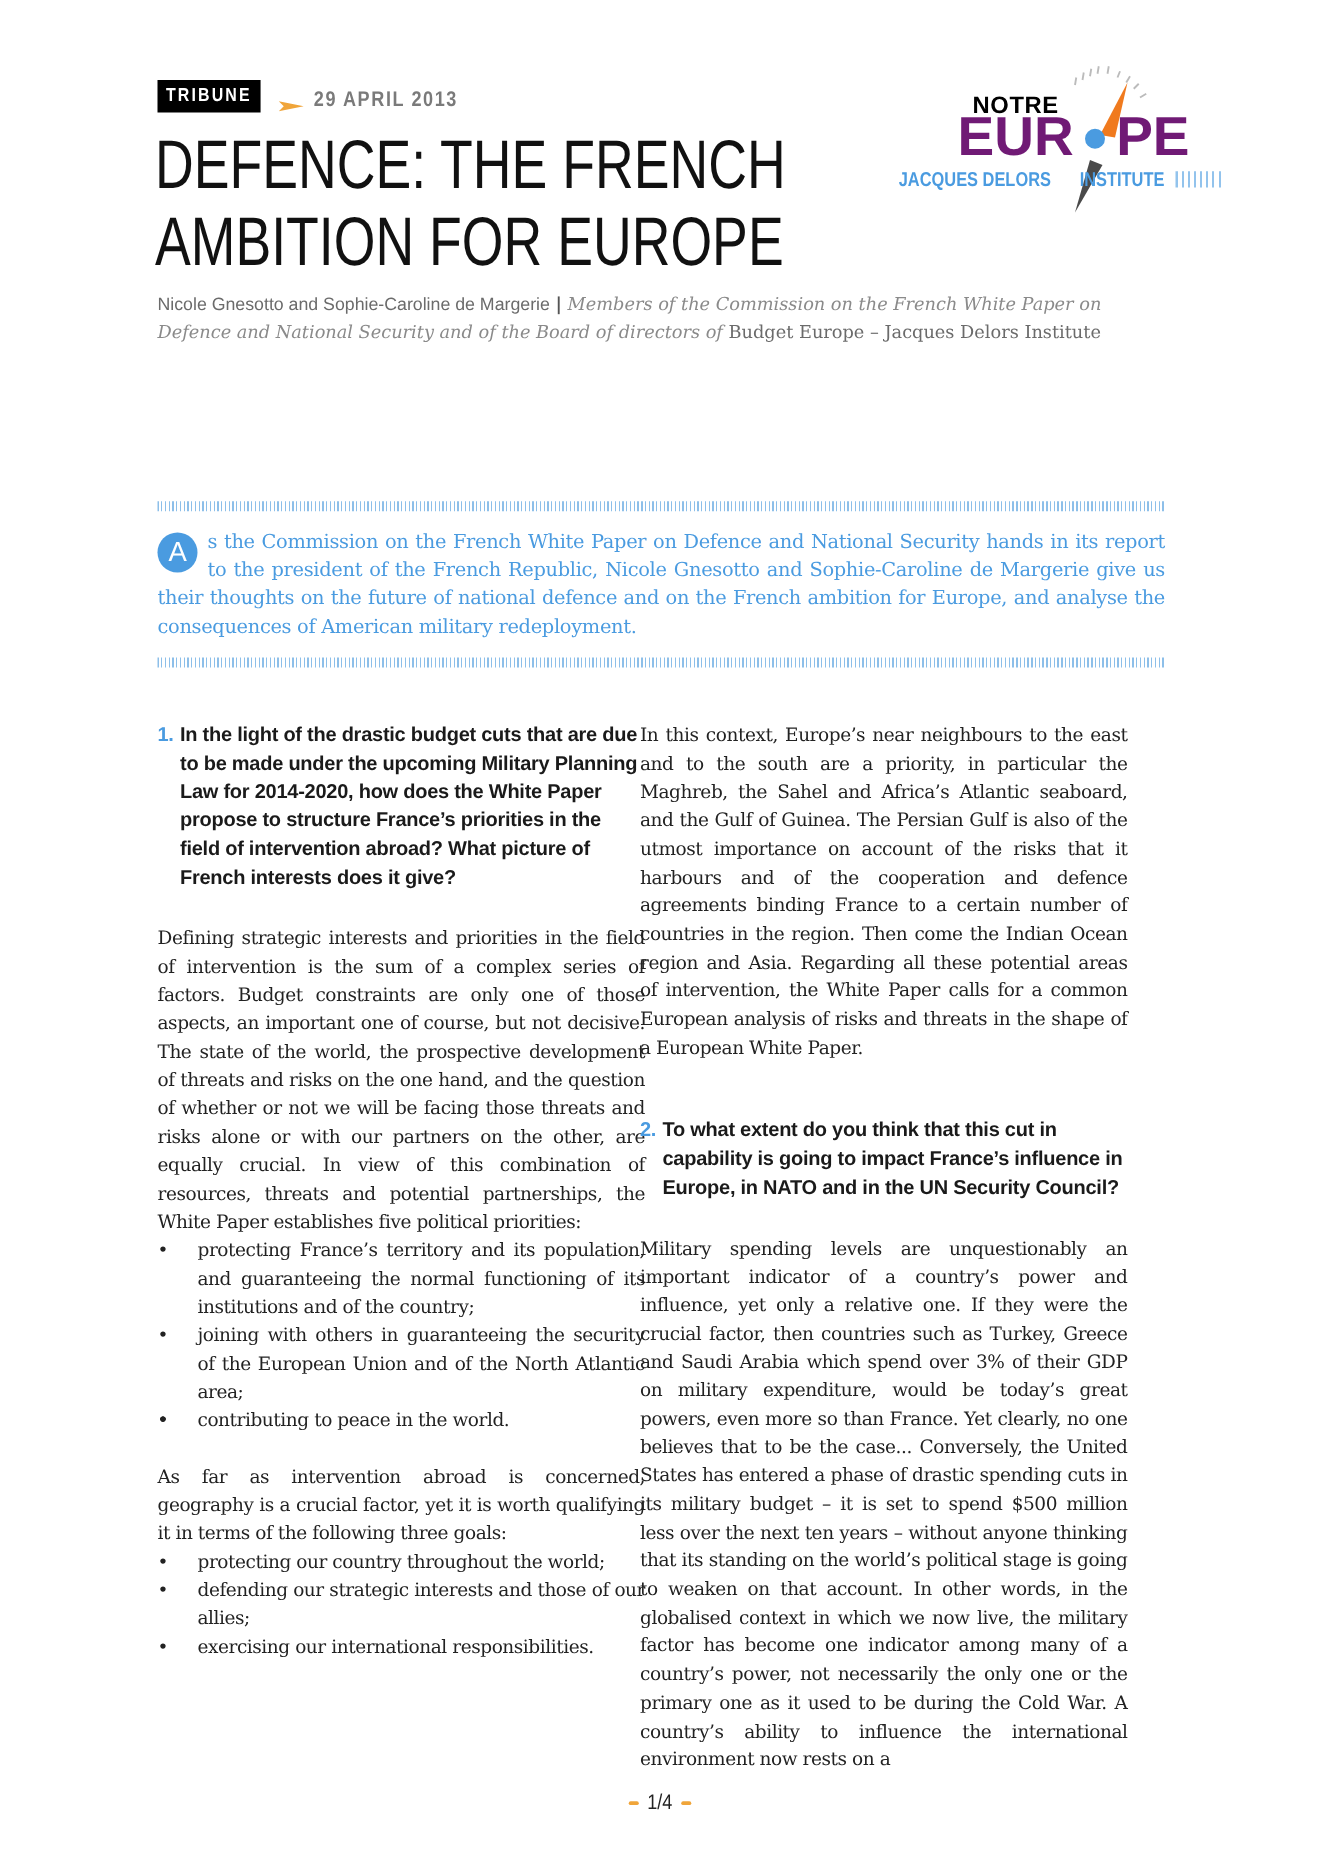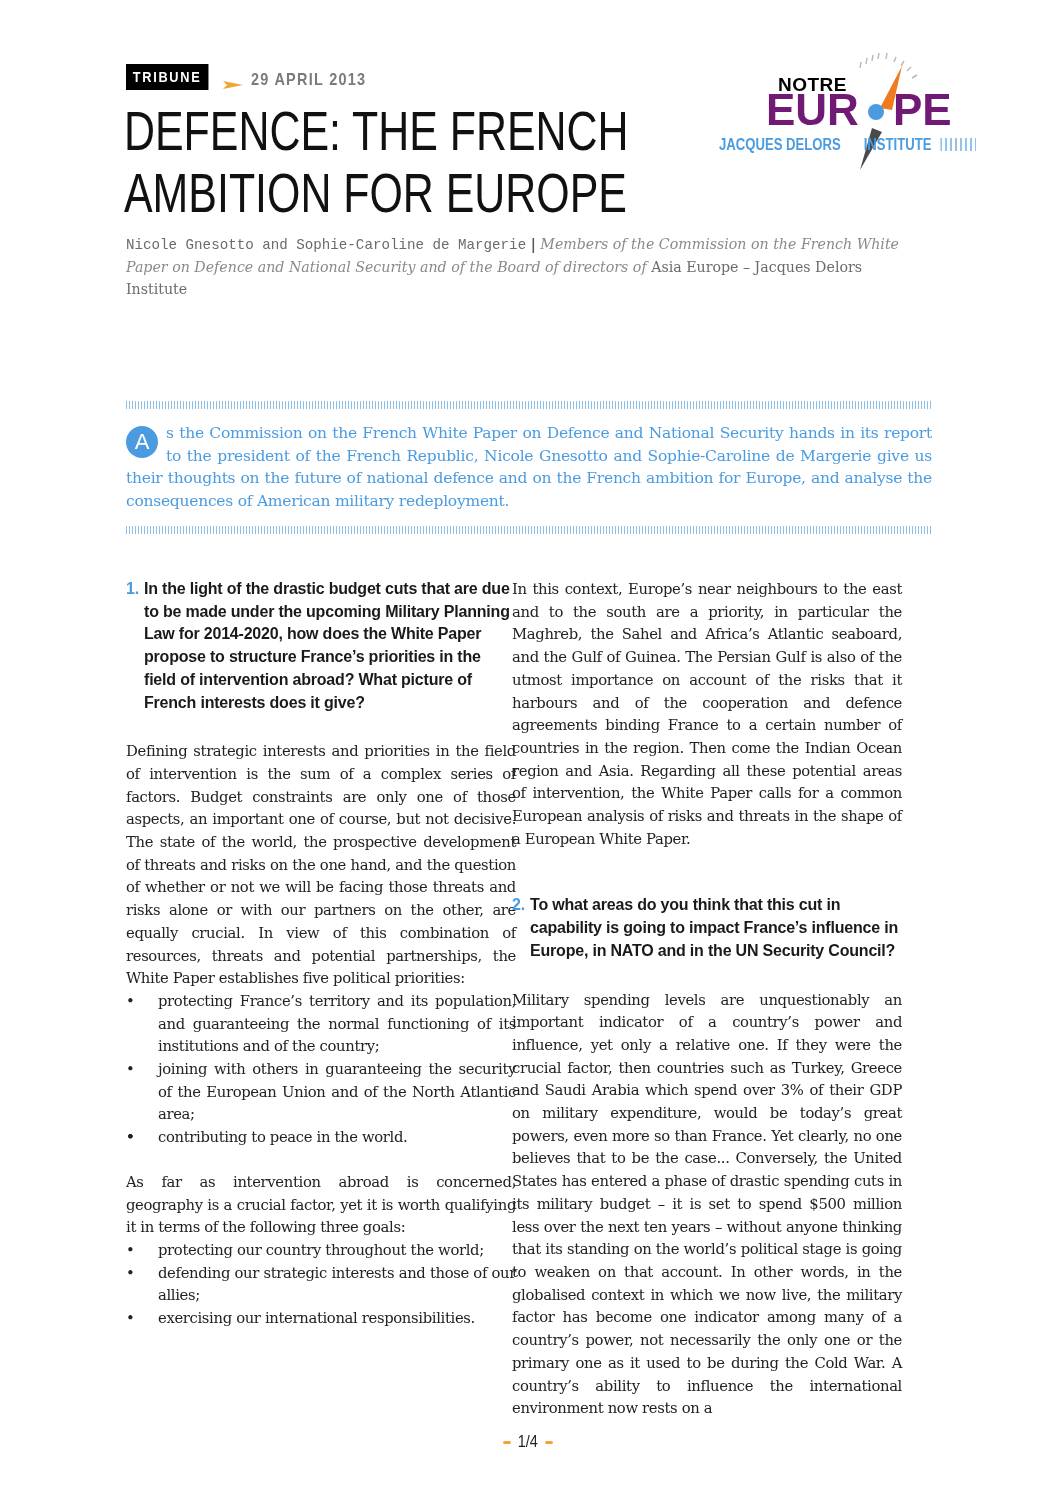--- a/index.html
+++ b/index.html
@@ -8,21 +8,21 @@
   
   .tribune-row { position: absolute; left: 126px; top: 62px; height: 28px; display: flex; align-items: flex-end; }
   .tribune-badge { background: #000; color: #fff; font-family: "Liberation Sans", sans-serif; font-weight: bold; font-size: 15px; letter-spacing: 2px; padding: 4px 8px; line-height: 18px; transform: scaleX(0.85); transform-origin: left center; }
   .date-arrow { margin-left: 0px; width: 20px; height: 10px; position: relative; }
   .date-arrow svg { display: block; }
   .date-text { margin-left: 8px; font-family: "Liberation Sans", sans-serif; font-weight: bold; color: #7a7a7a; font-size: 17px; letter-spacing: 1.5px; transform: scaleX(0.85); transform-origin: left center; white-space: nowrap; }
 
   .title { position: absolute; left: 124px; top: 100px; width: 560px; margin: 0; font-family: "Liberation Sans", sans-serif; font-weight: normal; font-size: 55px; line-height: 62px; color: #111; transform: scaleX(0.78); transform-origin: left top; white-space: nowrap; letter-spacing: 0px; }
 
   .authors { position: absolute; left: 126px; top: 233px; width: 800px; font-size: 14.2px; line-height: 22px; color: #6b6b6b; }
-  .authors .names { font-family: Liberation Mono, monospace; }
+  .authors .names { font-family: Liberation Sans, sans-serif; }
   .authors .sep { font-weight: bold; color: #555; }
   .authors em { font-style: italic; color: #8a8a8a; }
 
   
   .logo { position: absolute; left: 712px; top: 48px; width: 290px; height: 130px; }
 
   
   .dash-line { position: absolute; left: 126px; width: 806px; height: 8px;
     background-image: repeating-linear-gradient(to right, #8dbfe9 0px, #8dbfe9 1px, transparent 1px, transparent 3px); }
   .dash-top { top: 401px; }
@@ -65,21 +65,21 @@
 
 <h1 class="title">
   <span>DEFENCE: THE FRENCH</span><br>
   <span>AMBITION FOR EUROPE</span>
 </h1>
 
 <div class="authors">
   <span class="names">Nicole Gnesotto and Sophie-Caroline de Margerie</span>
   <span class="sep">|</span>
   <em>Members of the Commission on the French White Paper on Defence and National Security and of the Board of directors of</em>
-  <span>Asia Europe – Jacques Delors Institute</span>
+  <span>Budget Europe – Jacques Delors Institute</span>
 </div>
 
 <div class="logo">
   <svg width="290" height="130" viewBox="0 0 290 130">
 
     <g stroke="#bbbbbb" stroke-width="1.5">
       <line x1="148" y1="20" x2="149" y2="14"></line>
       <line x1="154" y1="16" x2="155" y2="10"></line>
       <line x1="160" y1="13" x2="161" y2="7"></line>
       <line x1="166" y1="11" x2="167" y2="5"></line>
@@ -131,21 +131,21 @@
     <li><span class="bullet">•</span><span>defending our strategic interests and those of our allies;</span></li>
     <li><span class="bullet">•</span><span>exercising our international responsibilities.</span></li>
   </ul>
 </div>
 
 <div class="col col-right">
   <p>In this context, Europe’s near neighbours to the east and to the south are a priority, in particular the Maghreb, the Sahel and Africa’s Atlantic seaboard, and the Gulf of Guinea. The Persian Gulf is also of the utmost importance on account of the risks that it harbours and of the cooperation and defence agreements binding France to a certain number of countries in the region. Then come the Indian Ocean region and Asia. Regarding all these potential areas of intervention, the White Paper calls for a common European analysis of risks and threats in the shape of a European White Paper.</p>
   <div class="gap-big"></div>
   <div class="question">
     <span class="qnum">2.</span>
-    <span class="qtext">To what areas do you think that this cut in capability is going to impact France’s influence in Europe, in NATO and in the UN Security Council?</span>
+    <span class="qtext">To what extent do you think that this cut in capability is going to impact France’s influence in Europe, in NATO and in the UN Security Council?</span>
   </div>
   <div class="gap-q"></div>
   <p>Military spending levels are unquestionably an important indicator of a country’s power and influence, yet only a relative one. If they were the crucial factor, then countries such as Turkey, Greece and Saudi Arabia which spend over 3% of their GDP on military expenditure, would be today’s great powers, even more so than France. Yet clearly, no one believes that to be the case... Conversely, the United States has entered a phase of drastic spending cuts in its military budget – it is set to spend $500 million less over the next ten years – without anyone thinking that its standing on the world’s political stage is going to weaken on that account. In other words, in the globalised context in which we now live, the military factor has become one indicator among many of a country’s power, not necessarily the only one or the primary one as it used to be during the Cold War. A country’s ability to influence the international environment now rests on a</p>
 </div>
 
 <div class="footer">
   <span class="tick"></span>
   <span class="pg">1/4</span>
   <span class="tick"></span>
 </div>

